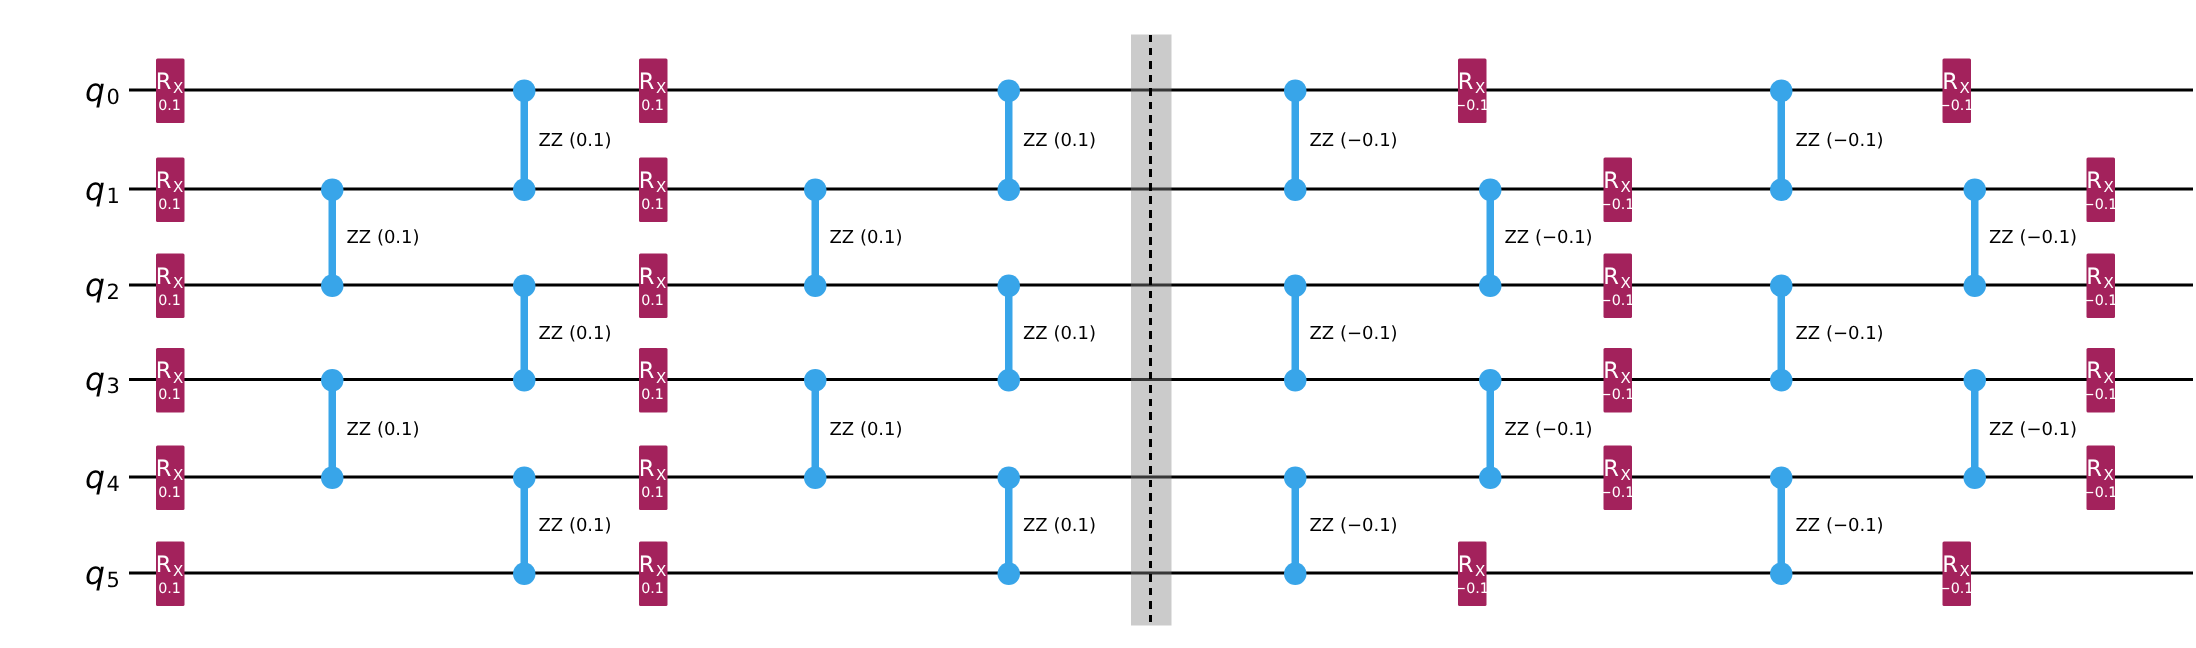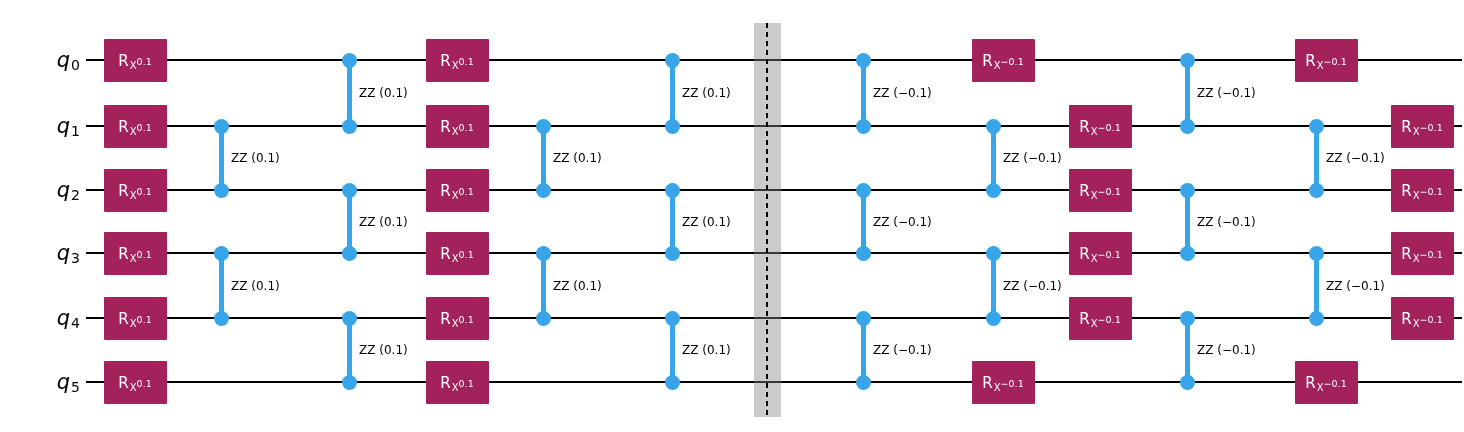--- a/index.html
+++ b/index.html
@@ -2,22 +2,22 @@
 <html><head>
 <meta charset="utf-8">
 <style>
   html,body{margin:0;padding:0;background:#ffffff;}
   body{width:1464px;height:432px;overflow:hidden;font-family:"DejaVu Sans",sans-serif;}
   .circuit{position:relative;width:1464px;height:432px;background:#ffffff;}
   .wire{position:absolute;height:2px;background:var(--wire,#000);z-index:1;}
   .qlabel{position:absolute;z-index:2;color:#000;font-style:italic;font-size:21px;
           display:flex;align-items:center;justify-content:flex-end;}
   .qlabel .qsub{font-style:normal;font-size:14px;position:relative;top:5px;margin-left:1px;}
-  .gate{position:absolute;width:63px;height:43px;background:var(--gate,#A3225C);z-index:4;
-        display:flex;align-items:center;justify-content:center;
+  .gate{position:absolute;width:19px;height:43px;background:var(--gate,#A3225C);z-index:4;
+        display:flex;flex-direction:column;align-items:center;justify-content:center;
         color:var(--gatetext,#fff);border-radius:1px;}
   .gate .gname{font-size:15px;line-height:14px;}
   .gate .gsub{font-size:10px;position:relative;top:3px;margin-left:1px;}
   .gate .gval{font-size:9.5px;line-height:11px;margin-top:2px;}
   .zzline{position:absolute;width:5px;z-index:3;background:var(--blue,#38A5E9);border-radius:2px;}
   .zzdot{position:absolute;width:15px;height:15px;border-radius:50%;background:var(--blue,#38A5E9);z-index:3;}
   .zzlabel{position:absolute;z-index:3;font-size:12px;color:#000;white-space:nowrap;line-height:16px;height:16px;}
   .barrier-band{position:absolute;z-index:2;background:rgba(130,130,130,0.42);}
   .barrier-line{position:absolute;z-index:2;width:2px;
         background-image:repeating-linear-gradient(to bottom,#000 0 5px,transparent 5px 9px);}

